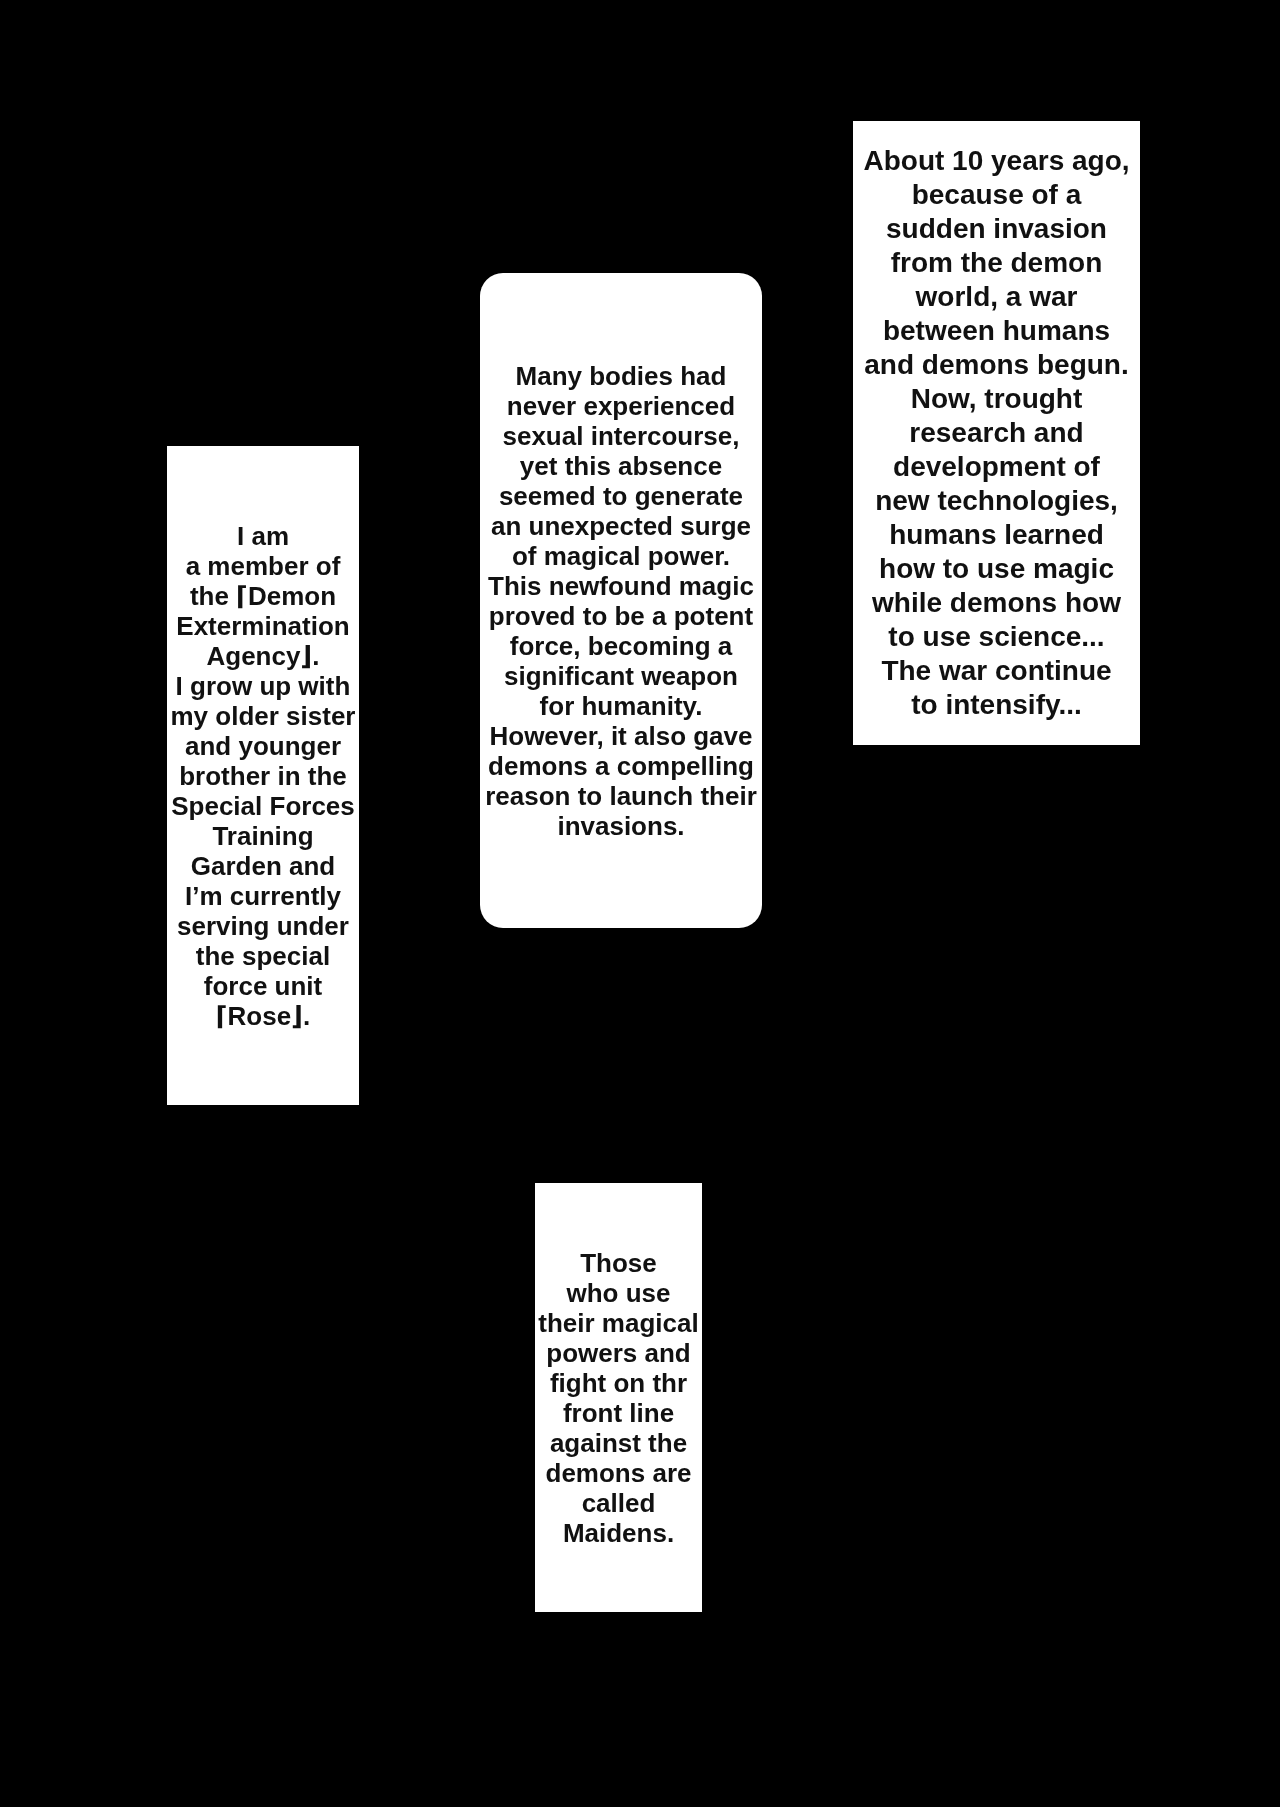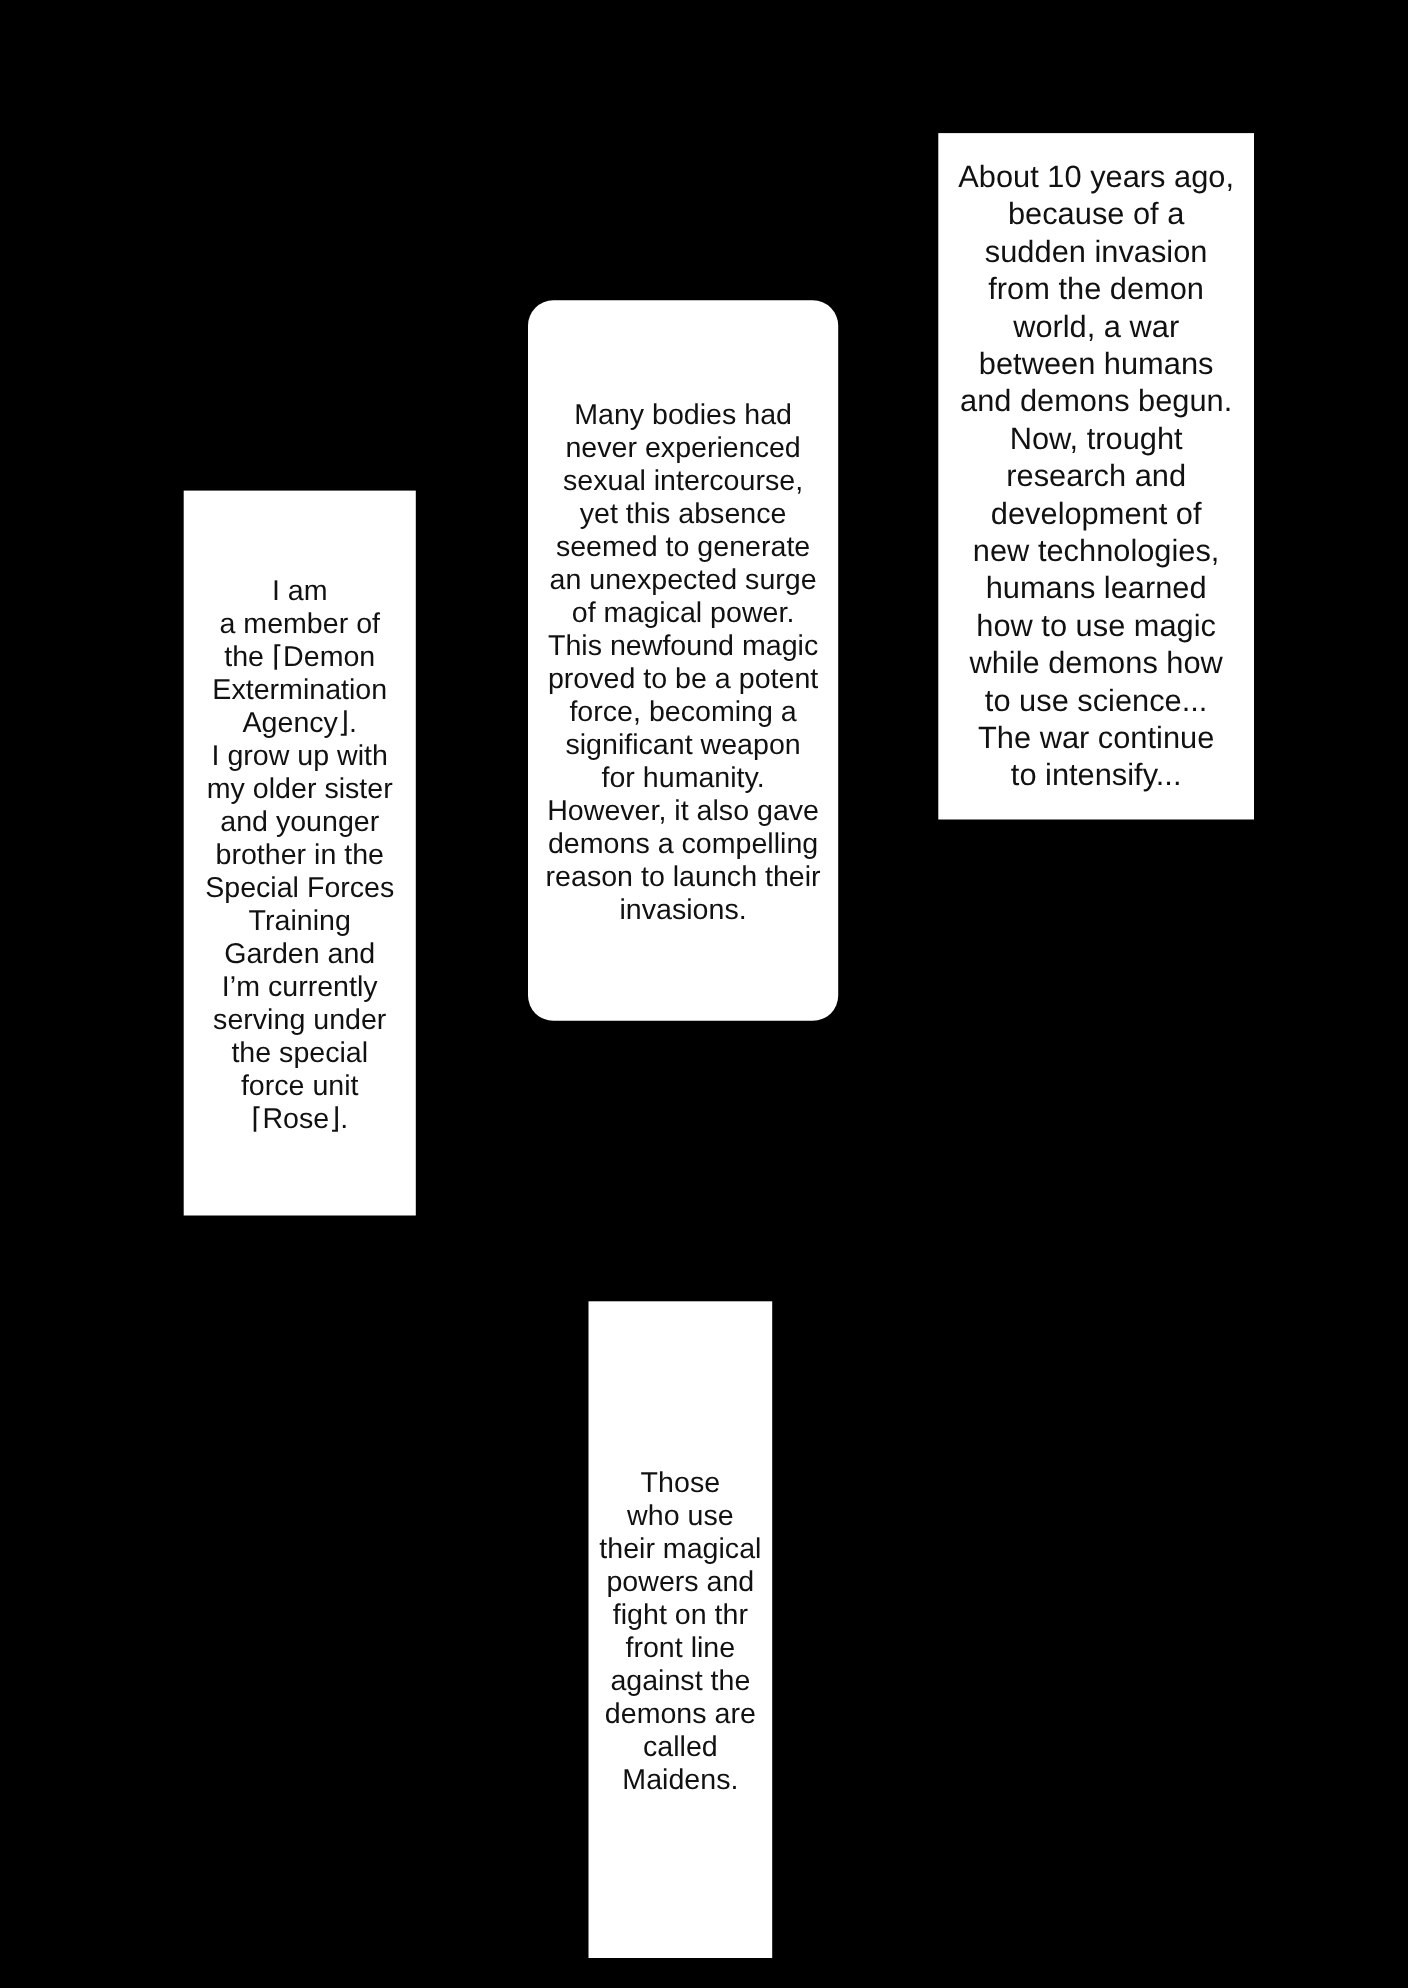--- a/index.html
+++ b/index.html
@@ -22,26 +22,26 @@
   .narration {
     position: absolute;
     background: #ffffff;
     color: #111111;
     display: flex;
     align-items: center;
     justify-content: center;
     text-align: center;
     white-space: pre-line;
     font-family: "Liberation Sans", "DejaVu Sans", sans-serif;
-    font-weight: 400;
+    font-weight: 700;
   }
   .box-intro {
     left: 167px;
     top: 446px;
-    width: 211px;
+    width: 192px;
     height: 659px;
     font-size: 26px;
     line-height: 30px;
     text-align: center;
   }
   .box-magic {
     left: 480px;
     top: 273px;
     width: 282px;
     height: 655px;
@@ -53,21 +53,21 @@
     top: 121px;
     width: 287px;
     height: 624px;
     font-size: 28px;
     line-height: 34px;
   }
   .box-maidens {
     left: 535px;
     top: 1183px;
     width: 167px;
-    height: 597px;
+    height: 429px;
     font-size: 26px;
     line-height: 30px;
   }
 </style>
 </head>
 <body style="background: rgb(0, 0, 0);">
 
 <div class="page">
   <div class="narration box-intro" style="background: rgb(255, 255, 255); color: rgb(17, 17, 17);">I am
 a member of

